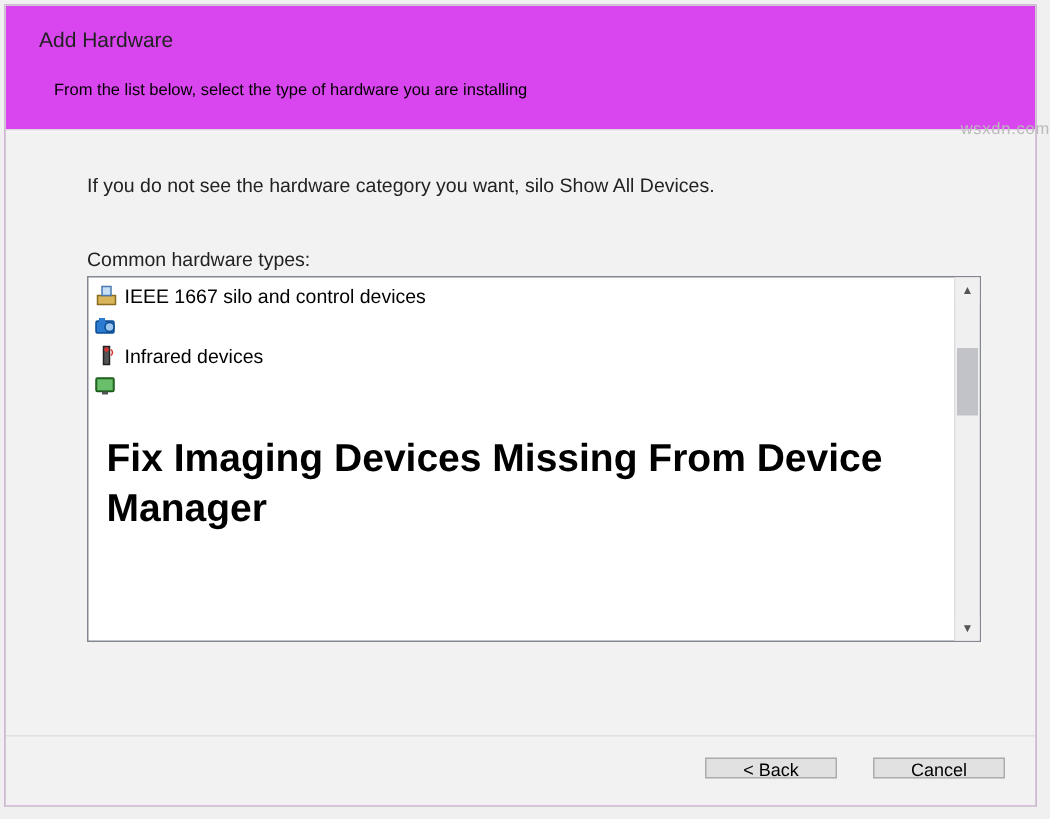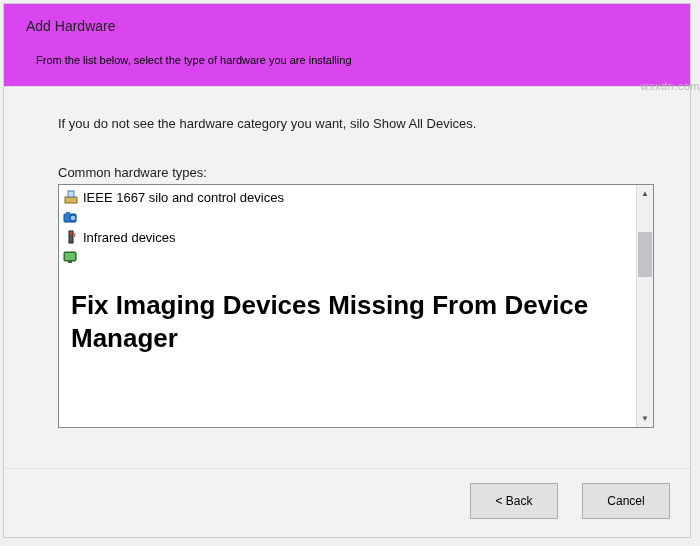--- a/index.html
+++ b/index.html
@@ -131,21 +131,21 @@
     .footer {
       padding: 14px 20px 18px 20px;
       display: flex;
       justify-content: flex-end;
       gap: 6px;
       background: #f2f2f2;
       border-top: 1px solid #e0e0e0;
     }
     .btn {
       min-width: 88px;
-      height: 36px;
+      height: 14px;
       background: #e1e1e1;
       border: 1px solid #adadad;
       font-family: inherit;
       font-size: 12px;
       color: #000;
       cursor: pointer;
     }
     .btn.default {
       border: 2px solid #0078d7;
       background: #e5f1fb;

